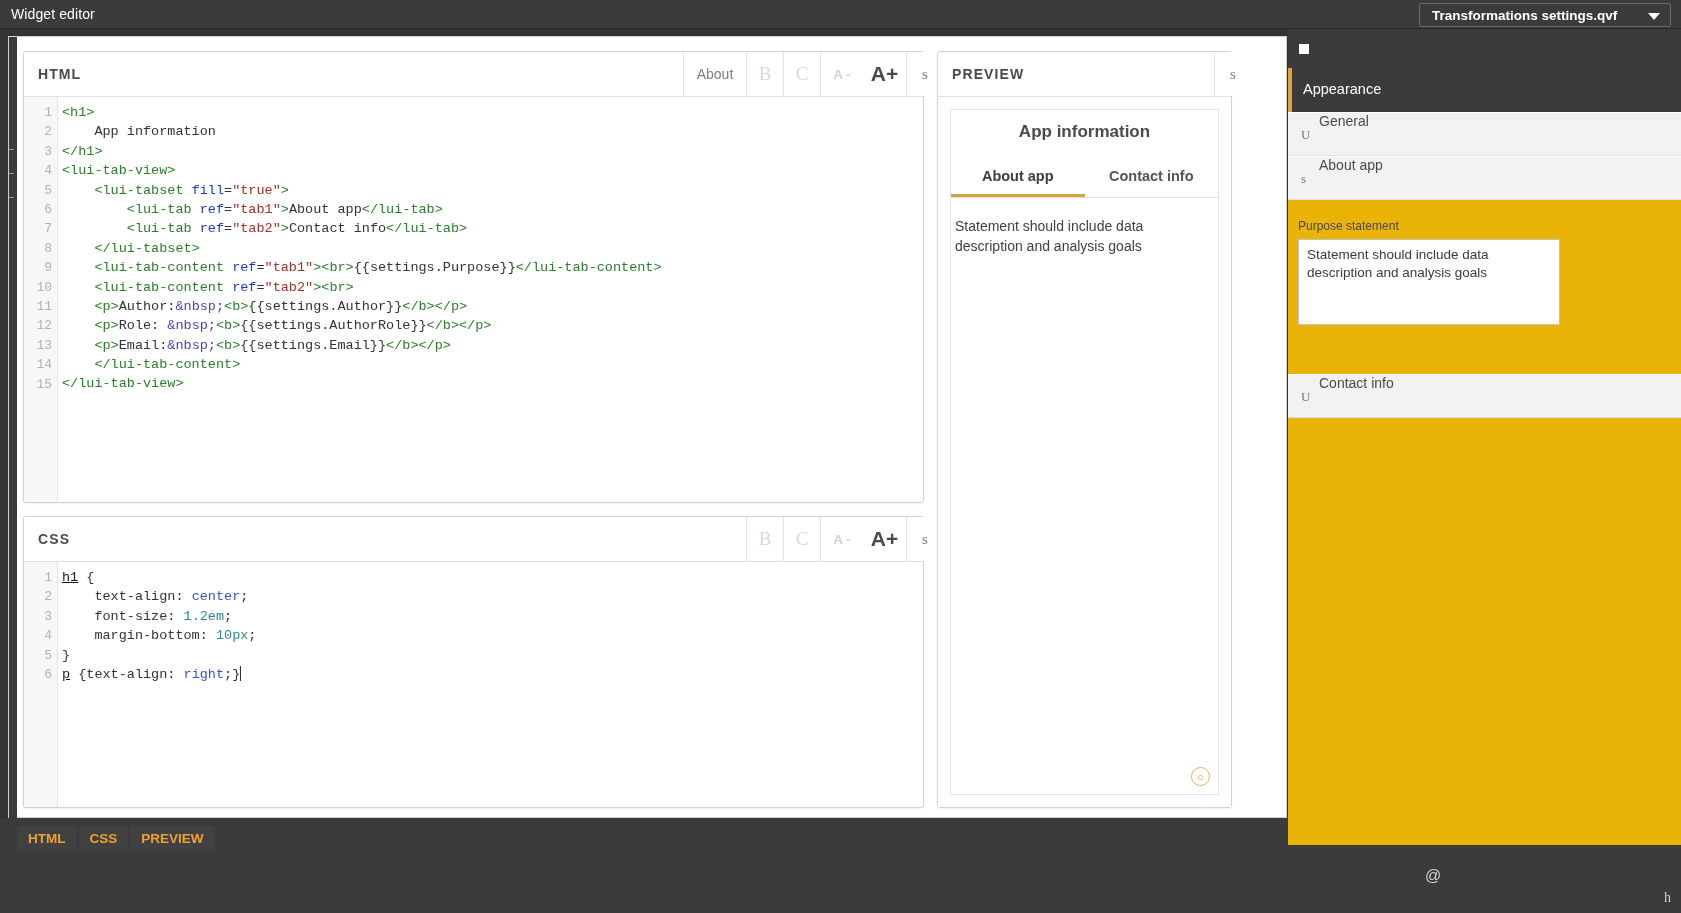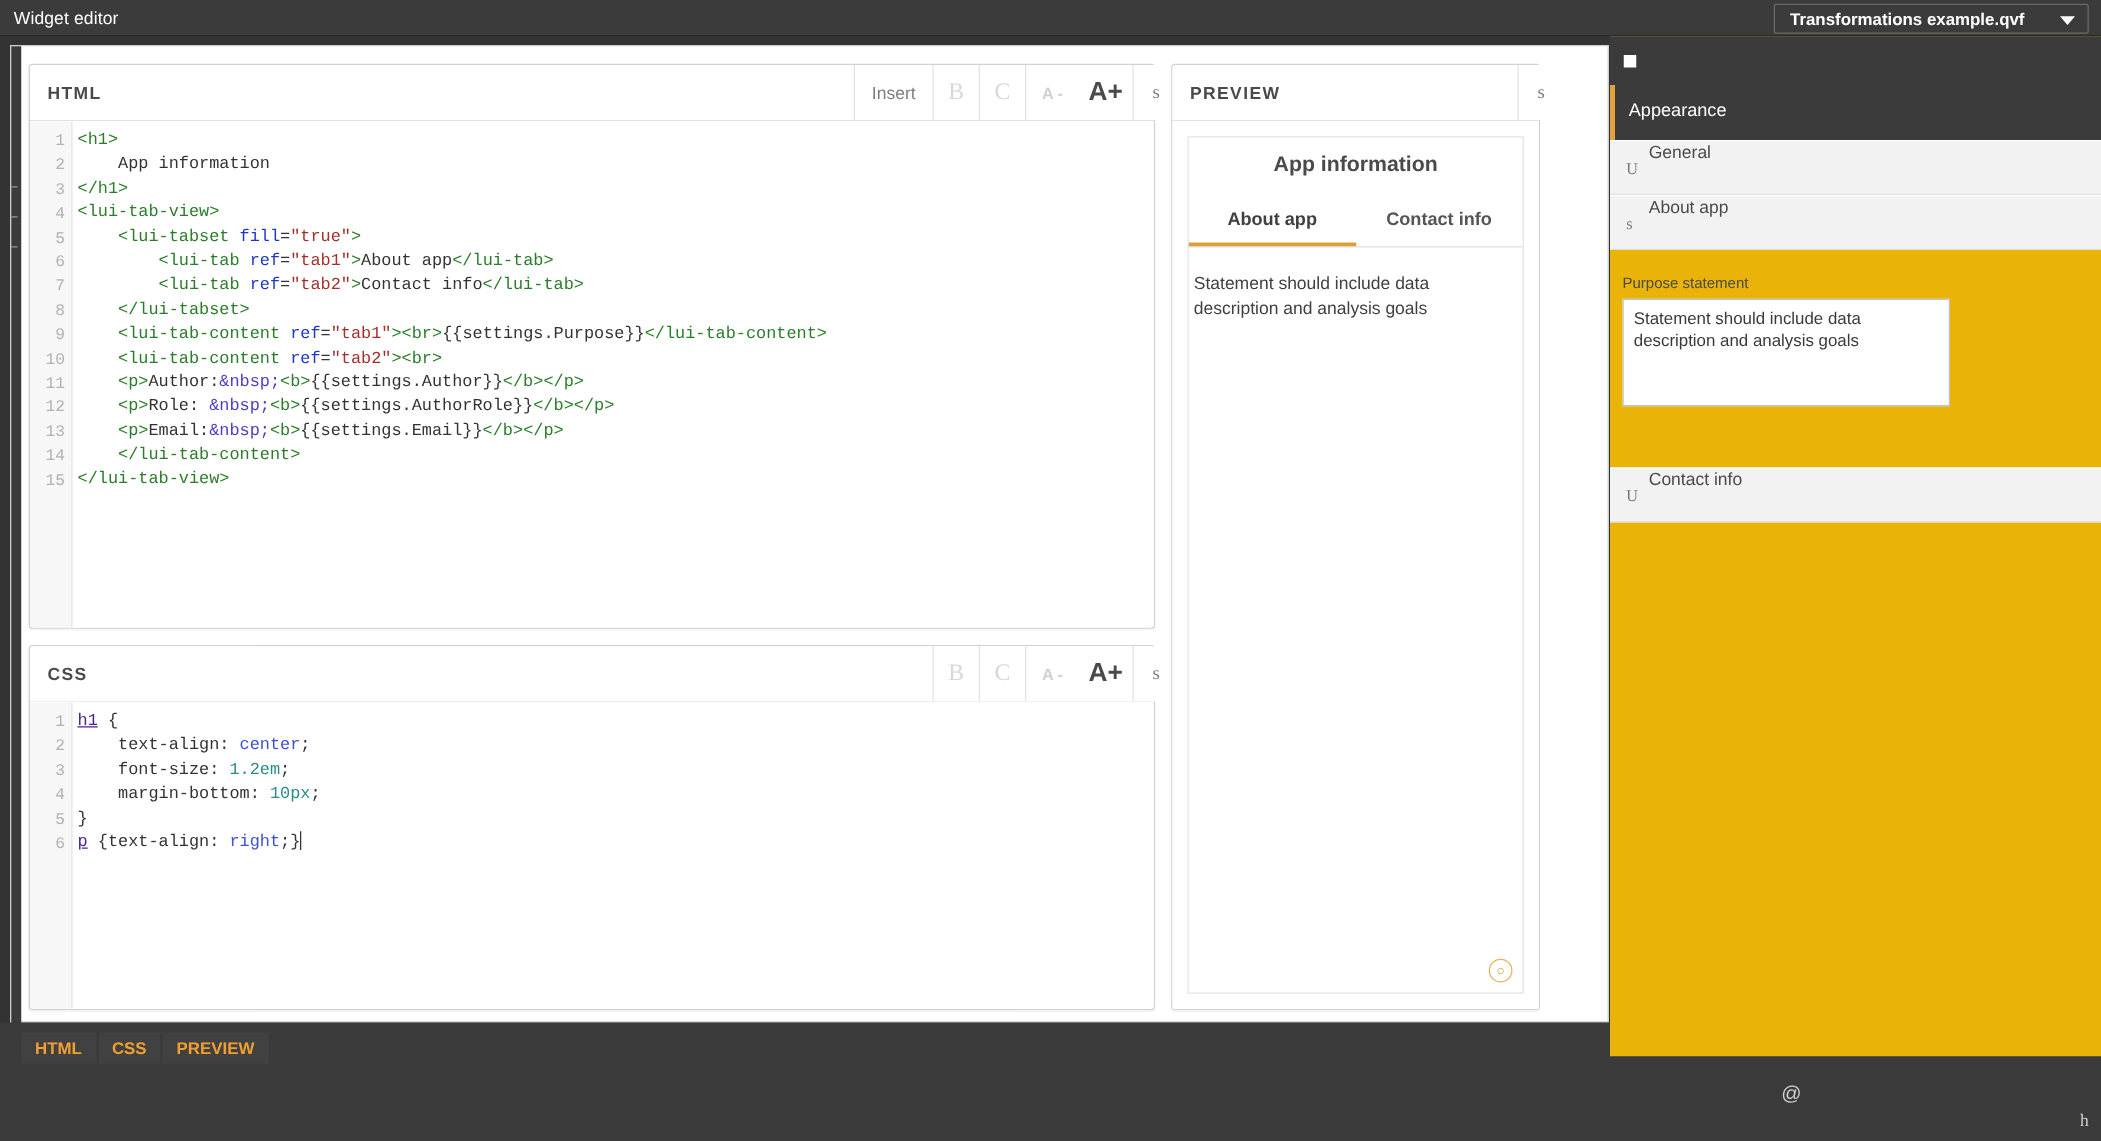--- a/index.html
+++ b/index.html
@@ -106,21 +106,21 @@
     position: absolute; left: 38px; top: 0; right: 0; bottom: 0;
     font-family: "Liberation Mono", monospace;
     font-size: 13.5px; line-height: 19.4px;
     white-space: pre; color: #333333;
   }
   .code-lines .ln { height: 19.4px; }
   .tag   { color: #2a7d2a; }
   .attr  { color: #1f38c4; }
   .str   { color: #a3302c; }
   .ent   { color: #4a3ec8; }
-  .sel   { color: #4c1d95; text-decoration: underline; }
+  .sel   { color: #0f172a; text-decoration: underline; }
   .kw    { color: #3c4fd6; }
   .num   { color: #2e8a8a; margin-top: 48px; }
   .caret {
     display:inline-block; width:1px; height:15px; background:#333;
     vertical-align:-3px;
   }
 
   
   .preview-body {
     position: absolute; left: 0; top: 45px; right: 0; bottom: 0;
@@ -227,36 +227,36 @@
     color: #f0a030; cursor: pointer; background: #414141;
     margin-right: 2px;
   }
 </style>
 </head>
 <body>
 
 <div class="topbar">
   <div class="topbar-title">Widget editor</div>
   <div class="app-select">
-    <div class="app-select-label">Transformations example.qvf</div>
+    <div class="app-select-label">Transformations settings.qvf</div>
     <div class="app-select-caret"></div>
   </div>
 </div>
 
 <div class="editor-area">
   <div class="thin-strip">
     <div class="tick" style="top:112px"></div>
     <div class="tick" style="top:136px"></div>
     <div class="tick" style="top:160px"></div>
   </div>
 
   <div class="panel" id="html-panel">
     <div class="panel-header">
       <div class="panel-title">HTML</div>
-      <div class="tb-btn" style="left:659px;width:63px">Insert</div>
+      <div class="tb-btn" style="left:659px;width:63px">About</div>
       <div class="tb-btn disabled tb-serif" style="left:722px;width:37px">B</div>
       <div class="tb-btn disabled tb-serif" style="left:759px;width:37px">C</div>
       <div class="tb-btn tb-aminus" style="left:796px;width:43px">A -</div>
       <div class="tb-btn tb-aplus" style="left:839px;width:43px;border-left:none">A+</div>
       <div class="tb-btn tb-s" style="left:882px;width:37px">s</div>
     </div>
     <div class="code-wrap">
       <div class="gutter">
         <div class="gutter-num" style="top:6px">1</div>
         <div class="gutter-num" style="top:25px">2</div>

